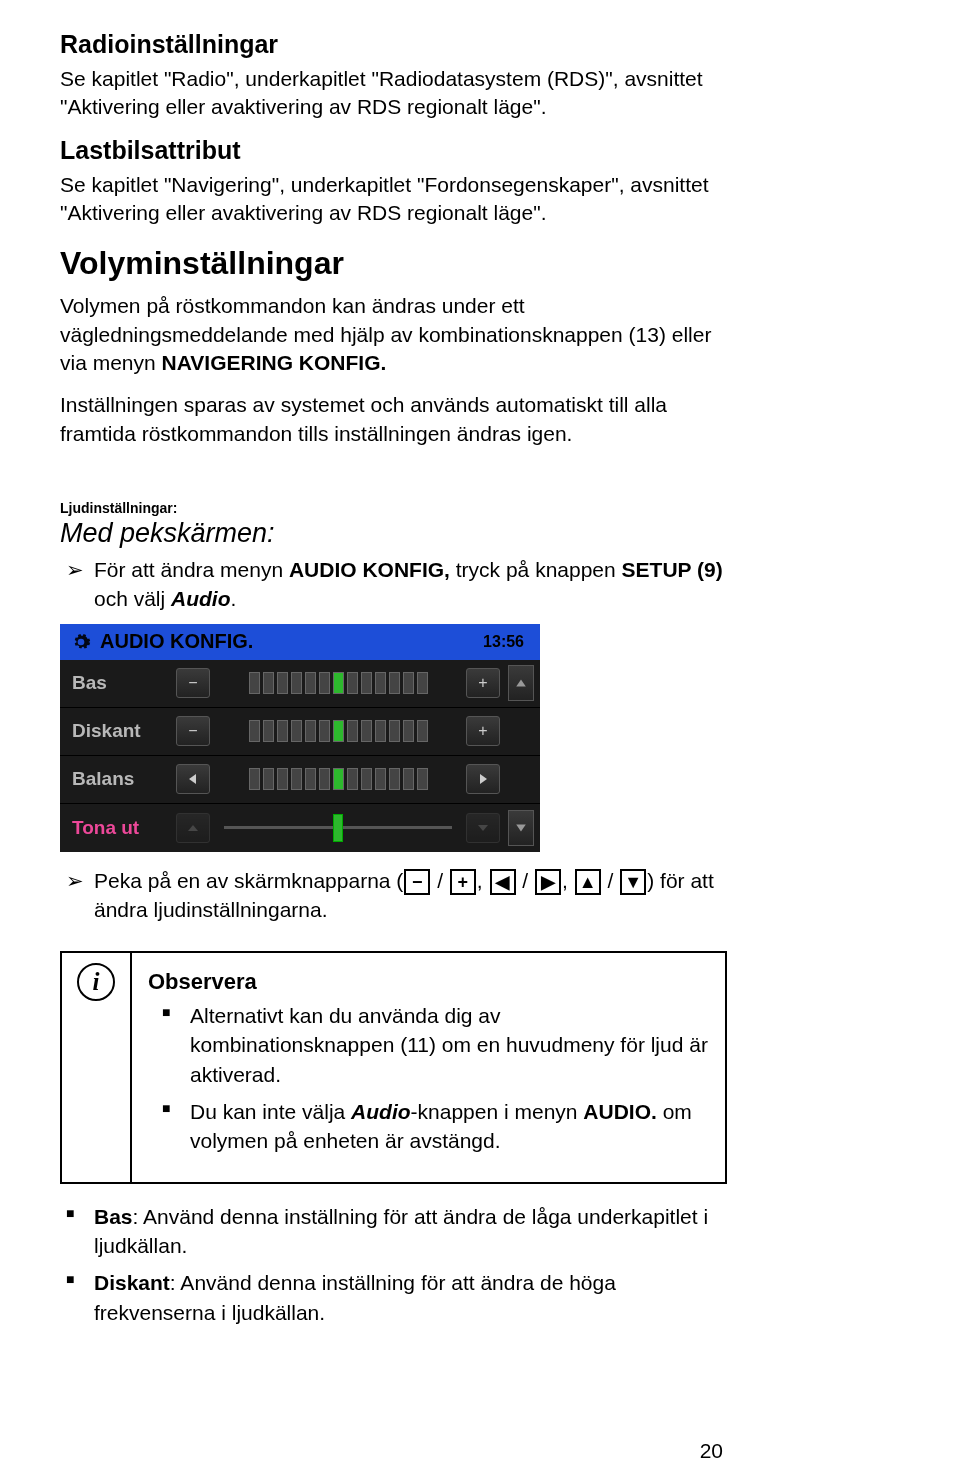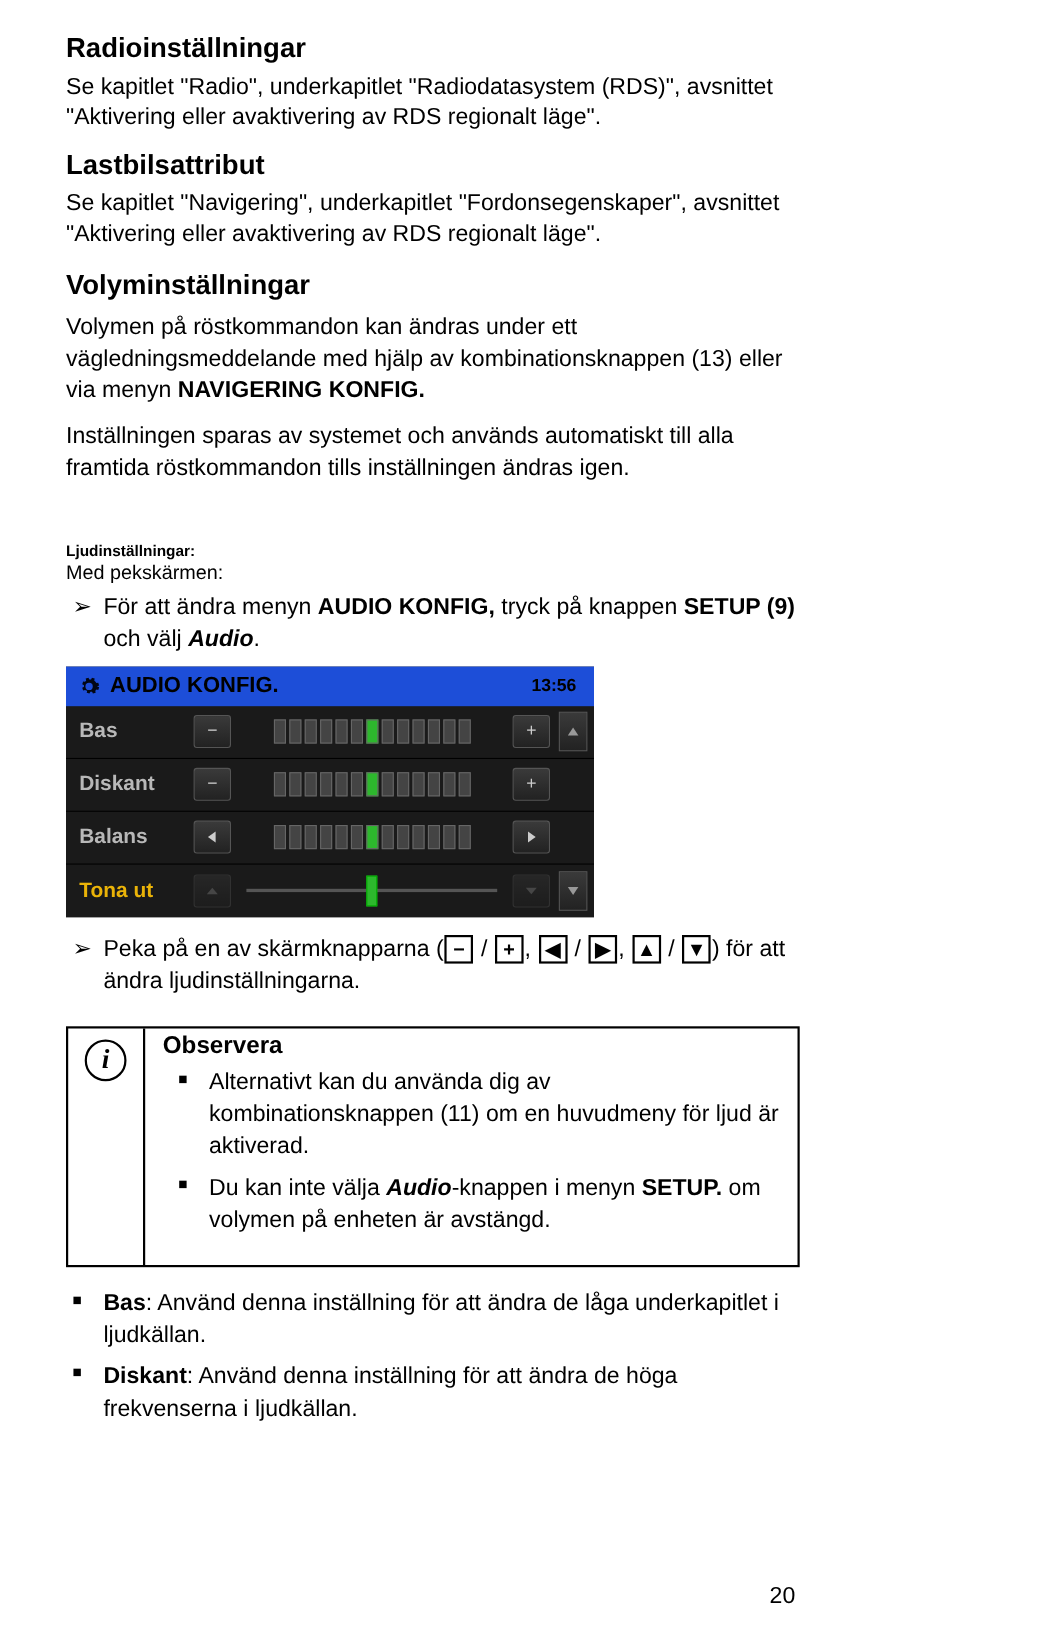--- a/index.html
+++ b/index.html
@@ -15,37 +15,38 @@
     min-height: 1483px;
     padding: 30px 60px 50px 60px;
     position: relative;
   }
   h2.heading {
     font-size: 25px;
     font-weight: bold;
     margin: 0 0 6px 0;
   }
   h2.heading-big {
-    font-size: 25px;
+    font-size: 32px;
     font-weight: bold;
     margin: 18px 0 10px 0;
   }
   p {
     font-size: 21px;
     line-height: 1.35;
     margin: 0 0 14px 0;
   }
   .section-sub {
     font-size: 14px;
     font-weight: bold;
     margin: 20px 0 2px 0;
   }
   .plain-line {
-    font-size: 18px;
+    font-size: 27px;
     margin: 0 0 6px 0;
+    font-style: italic;
   }
   ul.arrow-list {
     list-style: none;
     padding: 0;
     margin: 0 0 10px 0;
   }
   ul.arrow-list > li {
     position: relative;
     padding-left: 34px;
     font-size: 21px;
@@ -122,21 +123,21 @@
     gap: 8px;
     border-bottom: 1px solid #000;
     position: relative;
   }
   .row-label {
     width: 96px;
     font-size: 19px;
     font-weight: bold;
     color: #b8b8b8;
   }
-  .row-label.dim { color: #eab308; }
+  .row-label.dim { color: #ec4899; }
   .ctrl-btn {
     width: 34px;
     height: 30px;
     background: linear-gradient(#3a3a3a,#222);
     border: 1px solid #555;
     border-radius: 3px;
     display: flex;
     align-items: center;
     justify-content: center;
     color: #ccc;
@@ -221,21 +222,21 @@
     display: flex;
     align-items: center;
     justify-content: center;
     font-size: 25px;
     font-weight: bold;
     font-style: italic;
     font-family: Georgia, "Times New Roman", serif;
   }
   .note-body {
     flex: 1;
-    padding: 2px 16px 16px 16px;
+    padding: 16px 16px 16px 16px;
   }
   .note-body .note-heading {
     font-size: 22px;
     font-weight: bold;
     margin-bottom: 6px;
   }
   .note-body ul.square-list > li {
     padding-left: 42px;
   }
   .note-body ul.square-list > li::before {
@@ -397,21 +398,21 @@
 
   <div class="note-box">
     <div class="note-icon-cell">
       <span class="note-icon">i</span>
     </div>
     <div class="note-body">
       <div class="note-heading">Observera</div>
       <ul class="square-list">
         <li>Alternativt kan du använda dig av kombinationsknappen (11) om en huvudmeny för ljud är aktiverad.</li>
         <li>
-          <span>Du kan inte välja </span><span class="bold-italic">Audio</span><span>-knappen i menyn </span><span class="bold">SETUP.</span><span> om volymen på enheten är avstängd.</span>
+          <span>Du kan inte välja </span><span class="bold-italic">Audio</span><span>-knappen i menyn </span><span class="bold">AUDIO.</span><span> om volymen på enheten är avstängd.</span>
         </li>
       </ul>
     </div>
   </div>
 
   <ul class="square-list">
     <li>
       <span class="bold">Bas</span><span>: Använd denna inställning för att ändra de låga underkapitlet i ljudkällan.</span>
     </li>
     <li>

